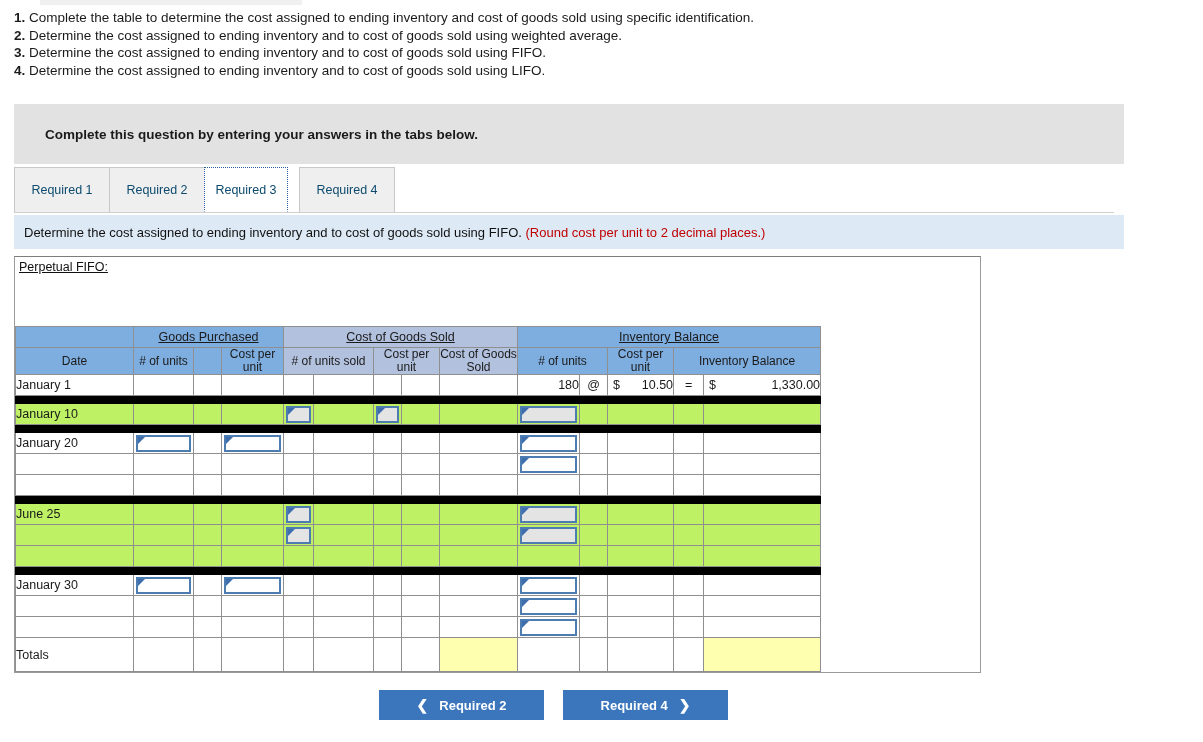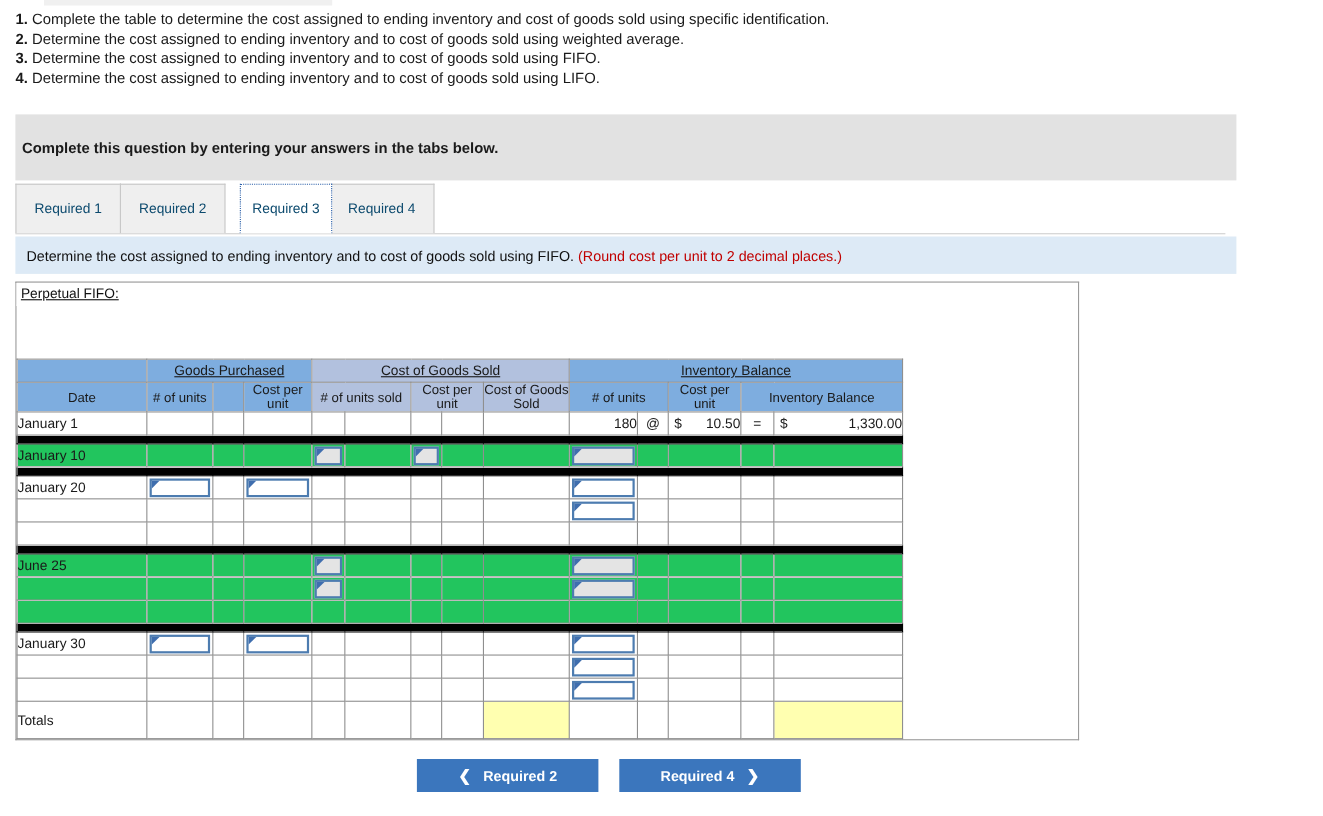--- a/index.html
+++ b/index.html
@@ -33,21 +33,21 @@
   .req-num { font-weight: bold; }
 
   
   .grey-banner {
     position: absolute; left: 14px; top: 104px;
     width: 1110px; height: 60px;
     background: #e2e2e2;
     display: flex; align-items: center;
   }
   .grey-banner-text {
-    margin-left: 6px;
+    margin-left: 31px;
     font-size: 13.5px;
     font-weight: bold;
     color: #1a1a1a;
   }
 
   
   .tabstrip {
     position: absolute; left: 14px; top: 167px;
     width: 1100px; height: 46px;
   }
@@ -149,21 +149,21 @@
   tr.band td {
     height: 8px;
     background: #000000;
     border-left: 1px solid #000;
     border-right: 1px solid #000;
     border-top: 1px solid #000;
     border-bottom: 1px solid #000;
     padding: 0;
   }
 
-  tr.shaded td { background: #22c55e; }
+  tr.shaded td { background: #bef264; }
 
   td.datelbl {
     padding-left: 4px;
     text-align: left;
     font-size: 12.5px;
     white-space: nowrap;
   }
   td.num { text-align: right; padding-right: 5px; font-size: 12.5px; }
   td.ctr { text-align: center; font-size: 12.5px; }
   td.money {
@@ -245,21 +245,21 @@
 </div>
 
 <div class="tabstrip">
   <div class="tabstrip-rule"></div>
   <div class="tab" id="tab0" style="left:0px;width:96px;">
     <span>Required 1</span>
   </div>
   <div class="tab" id="tab1" style="left:95px;width:96px;">
     <span>Required 2</span>
   </div>
-  <div class="tab active" id="tab2" style="left:204px;width:84px;">
+  <div class="tab active" id="tab2" style="left:190px;width:84px;">
     <span>Required 3</span>
   </div>
   <div class="tab" id="tab3" style="left:285px;width:96px;">
     <span>Required 4</span>
   </div>
 </div>
 
 <div class="blue-bar">
   <div class="blue-bar-text">
     <span>Determine the cost assigned to ending inventory and to cost of goods sold using FIFO.</span>

